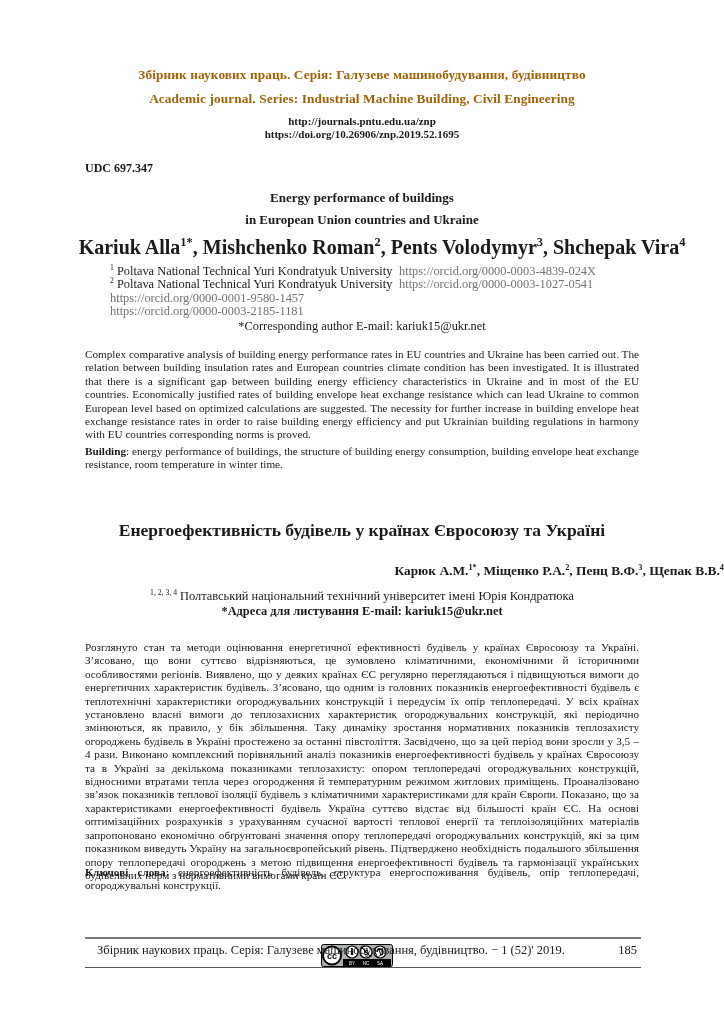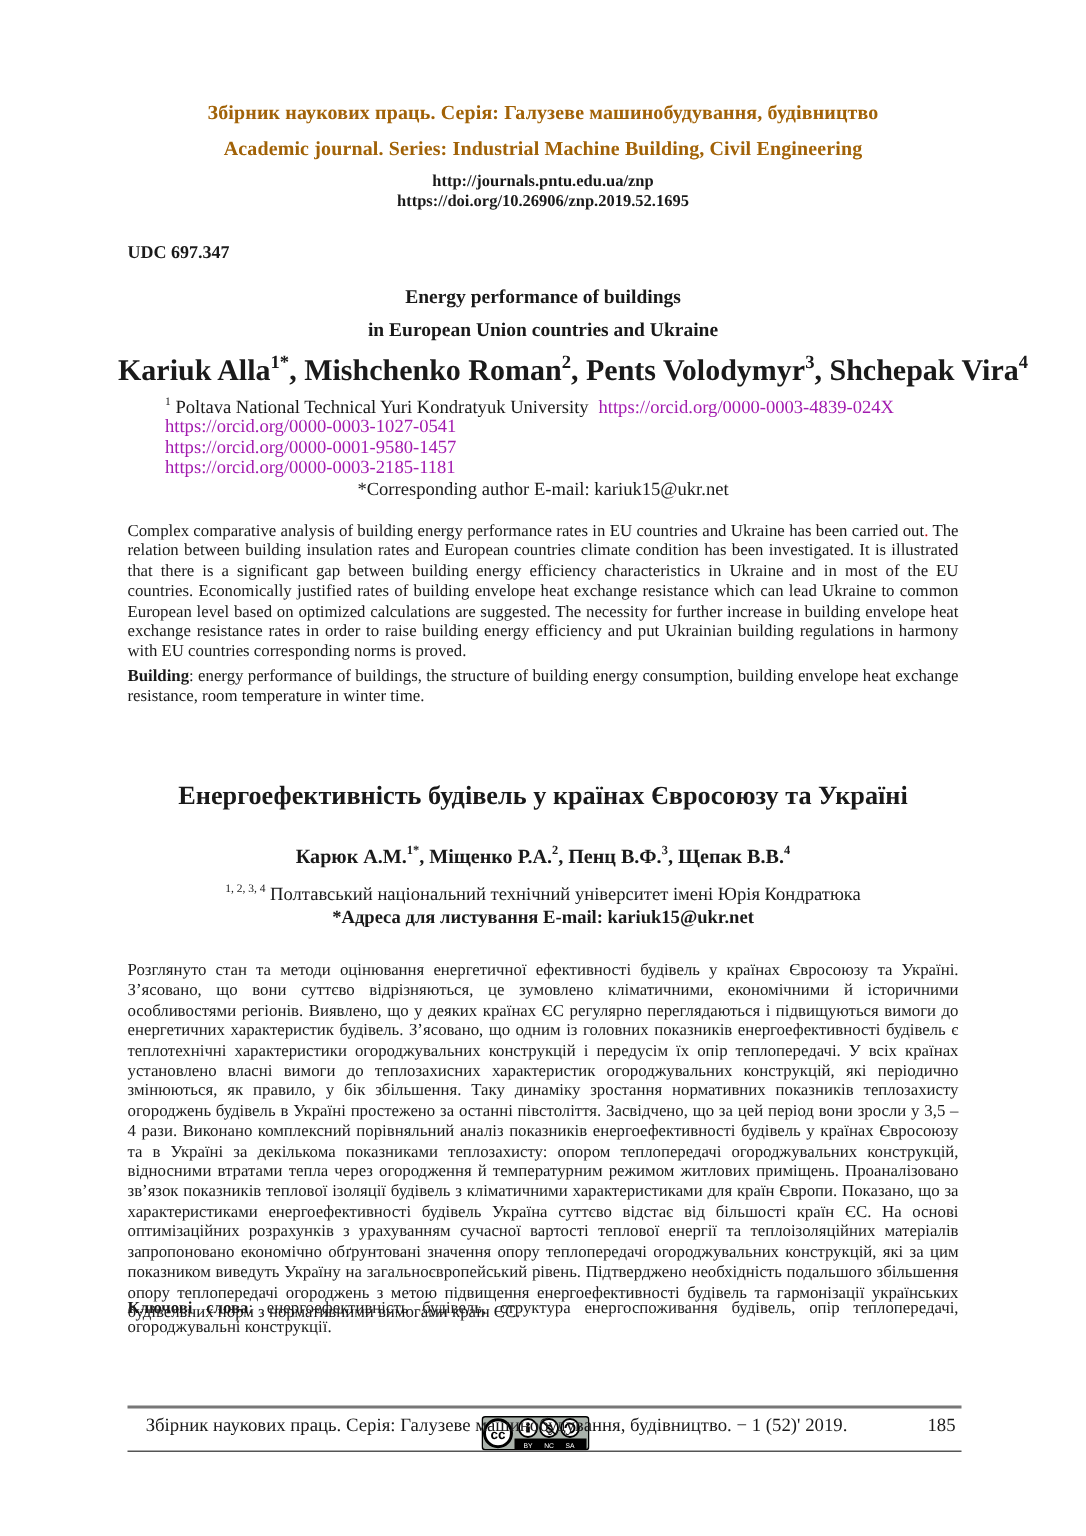--- a/index.html
+++ b/index.html
@@ -9,21 +9,21 @@
   .center { left: 0; width: 724px; text-align: center; }
   .journal { color: #a16207; font-weight: bold; font-size: 13.3px; letter-spacing: 0.1px; }
   .link-head { font-weight: bold; font-size: 11px; color: #1a1a1a; line-height: 13px; }
   .udc { left: 85px; top: 161px; font-weight: bold; font-size: 12px; }
   .title { font-weight: bold; font-size: 13px; line-height: 22px; }
   .authors { font-weight: bold; font-size: 20px; padding-left: 20px; }
   sup { font-size: 62%; vertical-align: super; line-height: 0; }
   .aff { left: 110px; width: 520px; font-size: 12.4px; line-height: 13.4px; }
   .aff-row { display: flex; white-space: nowrap; }
   .aff-row .uni { width: 289px; }
-  .aff-row .orcid { color: #a21caf; }
+  .aff-row .orcid { color: #737373; }
   .corr { text-align: center; font-size: 12.4px; }
   .para { left: 85px; width: 554px; font-size: 11.2px; line-height: 13.4px; text-align: justify; }
   .para .red { color: #d01010; }
   .kw-label { font-weight: bold; }
   .ua-title { font-weight: bold; font-size: 17.5px; }
   .ua-authors { font-weight: bold; font-size: 13.4px; }
   .ua-aff { font-size: 12.4px; line-height: 13.6px; }
   .cc { left: 321px; top: 944px; width: 60px; height: 23px; }
   .rule1 { left: 85px; top: 937px; width: 556px; height: 1.5px; background: #777; }
   .rule2 { left: 85px; top: 967px; width: 556px; height: 1px; background: #555; }
@@ -47,41 +47,42 @@
 </div>
 
 <div class="abs center authors" style="top:236px;" id="authors-en"><span>Kariuk Alla</span><sup>1*</sup><span>, </span><span>Mishchenko Roman</span><sup>2</sup><span>, </span><span>Pents Volodymyr</span><sup>3</sup><span>, </span><span>Shchepak Vira</span><sup>4</sup><span></span></div>
 
 <div class="abs aff" style="top:265px;" id="aff-en">
     <div class="aff-row">
       <span class="uni"><sup>1</sup> <span>Poltava National Technical Yuri Kondratyuk University</span></span>
       <span class="orcid">https://orcid.org/0000-0003-4839-024X</span>
     </div>
     <div class="aff-row">
+      <span class="uni"><sup>2</sup> <span>Poltava National Technical Yuri Kondratyuk University</span></span>
       <span class="orcid">https://orcid.org/0000-0003-1027-0541</span>
     </div>
     <div class="aff-row">
       <span class="orcid">https://orcid.org/0000-0001-9580-1457</span>
     </div>
     <div class="aff-row">
       <span class="orcid">https://orcid.org/0000-0003-2185-1181</span>
     </div>
   </div>
 <div class="abs center corr" style="top:319px;">*Corresponding author E-mail: kariuk15@ukr.net</div>
 
 <div class="abs para" style="top:348px;">
   <span>Complex comparative analysis of building energy performance rates in EU countries and Ukraine has been carried out</span><span class="red">.</span><span> The relation between building insulation rates and European countries climate condition has been investigated. It is illustrated that there is a significant gap between building energy efficiency characteristics in Ukraine and in most of the EU countries. Economically justified rates of building envelope heat exchange resistance which can lead Ukraine to common European level based on optimized calculations are suggested. The necessity for further increase in building envelope heat exchange resistance rates in order to raise building energy efficiency and put Ukrainian building regulations in harmony with EU countries corresponding norms is proved.</span>
 </div>
 
 <div class="abs para" style="top:445px;">
   <span class="kw-label">Building</span><span>: energy performance of buildings, the structure of building energy consumption, building envelope heat exchange resistance, room temperature in winter time.</span>
 </div>
 
 <div class="abs center ua-title" style="top:520px;">Енергоефективність будівель у країнах Євросоюзу та Україні</div>
-<div class="abs center ua-authors" style="top:563px;" id="authors-ua"><span>Карюк А.М.</span><sup>1*</sup><span>, </span><span>Міщенко Р.А.</span><sup>2</sup><span>, </span><span>Пенц В.Ф.</span><sup>3</sup><span>, </span><span>Щепак В.В.</span><sup>4</sup><span></span></div>
+<div class="abs center ua-authors" style="top:563px;text-align:right;" id="authors-ua"><span>Карюк А.М.</span><sup>1*</sup><span>, </span><span>Міщенко Р.А.</span><sup>2</sup><span>, </span><span>Пенц В.Ф.</span><sup>3</sup><span>, </span><span>Щепак В.В.</span><sup>4</sup><span></span></div>
 <div class="abs center ua-aff" style="top:590px;">
   <sup>1, 2, 3, 4</sup><span> Полтавський національний технічний університет імені Юрія Кондратюка</span>
 </div>
 <div class="abs center ua-aff" style="top:605px;font-weight:bold;">*Адреса для листування E-mail: kariuk15@ukr.net</div>
 
 <div class="abs para" style="top:641px;">Розглянуто стан та методи оцінювання енергетичної ефективності будівель у країнах Євросоюзу та Україні. З’ясовано, що вони суттєво відрізняються, це зумовлено кліматичними, економічними й історичними особливостями регіонів. Виявлено, що у деяких країнах ЄС регулярно переглядаються і підвищуються вимоги до енергетичних характеристик будівель. З’ясовано, що одним із головних показників енергоефективності будівель є теплотехнічні характеристики огороджувальних конструкцій і передусім їх опір теплопередачі. У всіх країнах установлено власні вимоги до теплозахисних характеристик огороджувальних конструкцій, які періодично змінюються, як правило, у бік збільшення. Таку динаміку зростання нормативних показників теплозахисту огороджень будівель в Україні простежено за останні півстоліття. Засвідчено, що за цей період вони зросли у 3,5 – 4 рази. Виконано комплексний порівняльний аналіз показників енергоефективності будівель у країнах Євросоюзу та в Україні за декількома показниками теплозахисту: опором теплопередачі огороджувальних конструкцій, відносними втратами тепла через огородження й температурним режимом житлових приміщень. Проаналізовано зв’язок показників теплової ізоляції будівель з кліматичними характеристиками для країн Європи. Показано, що за характеристиками енергоефективності будівель Україна суттєво відстає від більшості країн ЄС. На основі оптимізаційних розрахунків з урахуванням сучасної вартості теплової енергії та теплоізоляційних матеріалів запропоновано економічно обґрунтовані значення опору теплопередачі огороджувальних конструкцій, які за цим показником виведуть Україну на загальноєвропейський рівень. Підтверджено необхідність подальшого збільшення опору теплопередачі огороджень з метою підвищення енергоефективності будівель та гармонізації українських будівельних норм з нормативними вимогами країн ЄС.</div>
 
 <div class="abs para" style="top:866px;">
   <span class="kw-label">Ключові слова</span><span>: енергоефективність будівель, структура енергоспоживання будівель, опір теплопередачі, огороджувальні конструкції.</span>
 </div>

